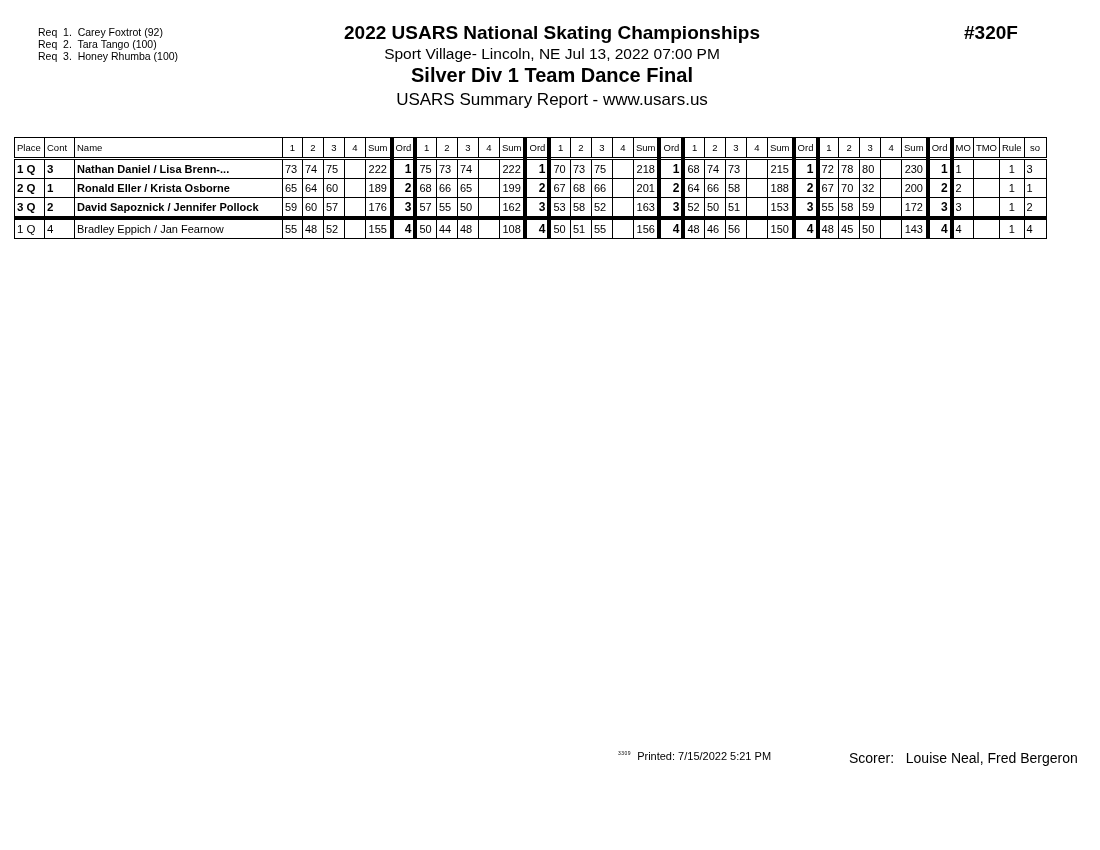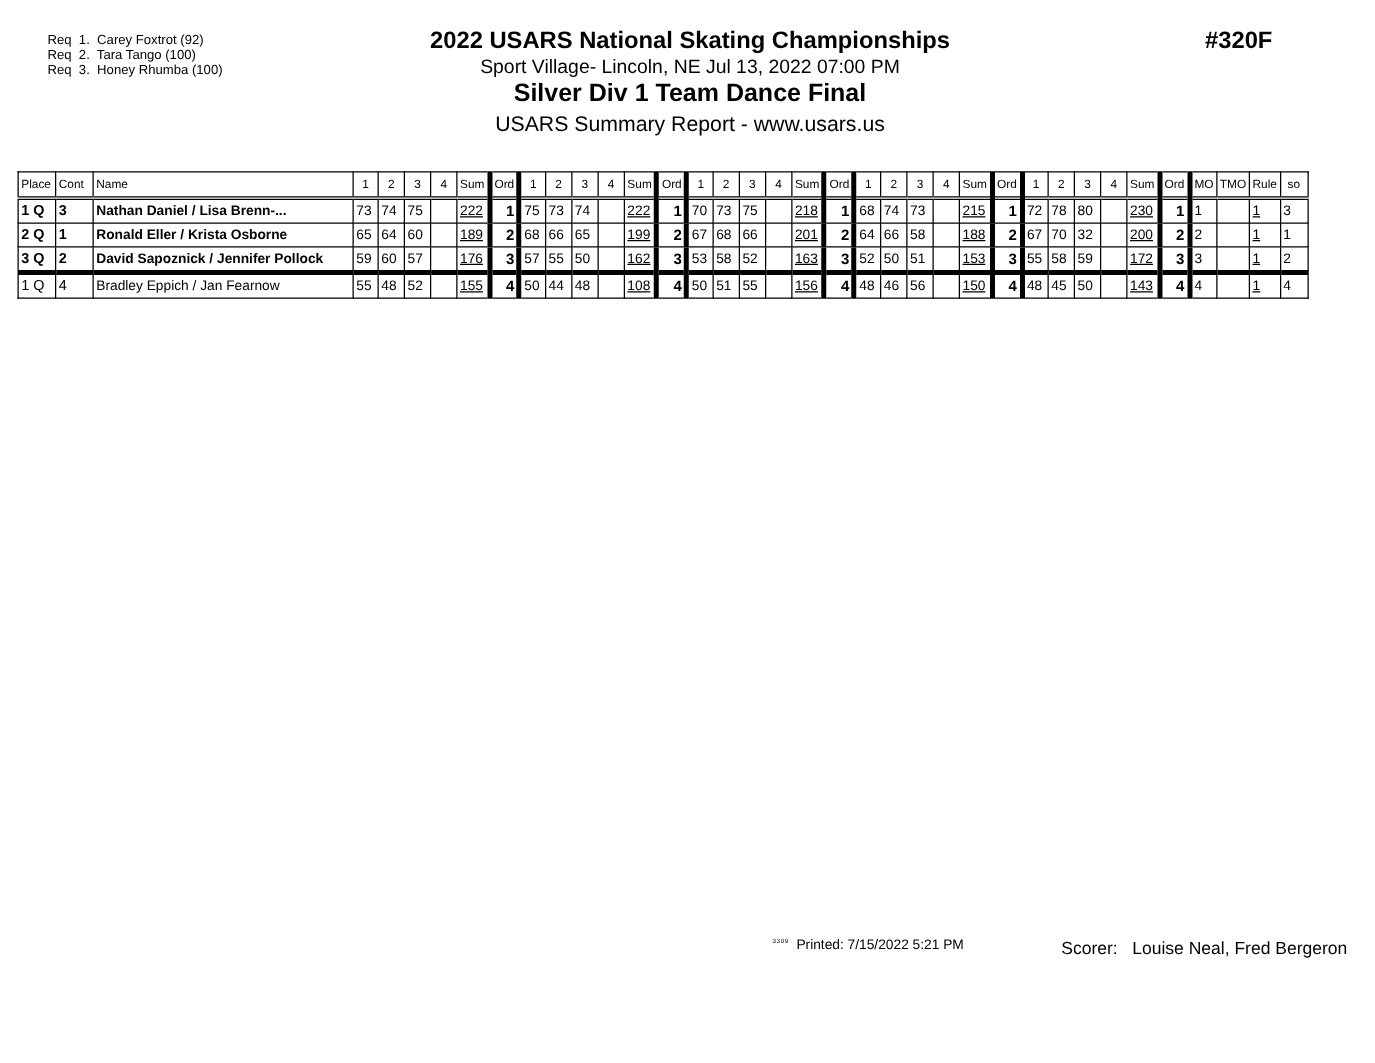--- a/index.html
+++ b/index.html
@@ -16,21 +16,21 @@
 
     table.res { position:absolute; left:14px; top:137px; border-collapse:collapse;
                 font-size:11px; table-layout:fixed; }
     table.res td { border:1px solid #000; padding:0 2px; height:18px; white-space:nowrap; overflow:hidden; }
     table.res tr.jrow td { height:19px; }
     table.res tr.jrow td.blank { border:none; }
     table.res tr.jrow td.judge { font-size:11px; vertical-align:middle; padding-left:3px; }
     table.res tr.hrow td { font-size:9.5px; height:19px; border-bottom:3px double #000;margin-left:40px; }
     table.res tr.hrow td.c { text-align:center; }
     .c { text-align:left; }
-    .r { text-align:left;text-decoration:underline; }
+    .r { text-align:center; }
     .ord { border-left:4px solid #000 !important; font-weight:bold; text-align:right; font-size:12px; }
     .jstart { border-left:4px solid #000 !important; }
     tr.sep td { border-top:4px solid #000 !important; }
     tr.bold td.nm, tr.bold td.pl, tr.bold td.ct { font-weight:bold; }
     td.pl, td.ct { font-size:11.5px; }
 
     #printed { left:618px; top:750px; font-size:11px; }
     #printed .code { font-size:5px; vertical-align:top; margin-right:6px; letter-spacing:0.5px; }
     #scorer { left:849px; top:750px; font-size:14px; white-space:pre; }
   </style>

